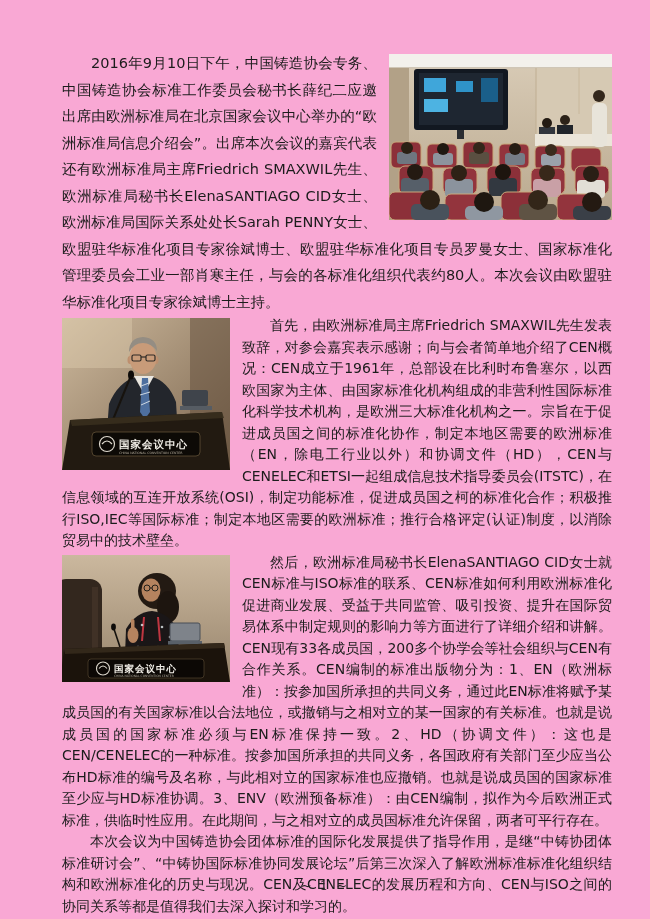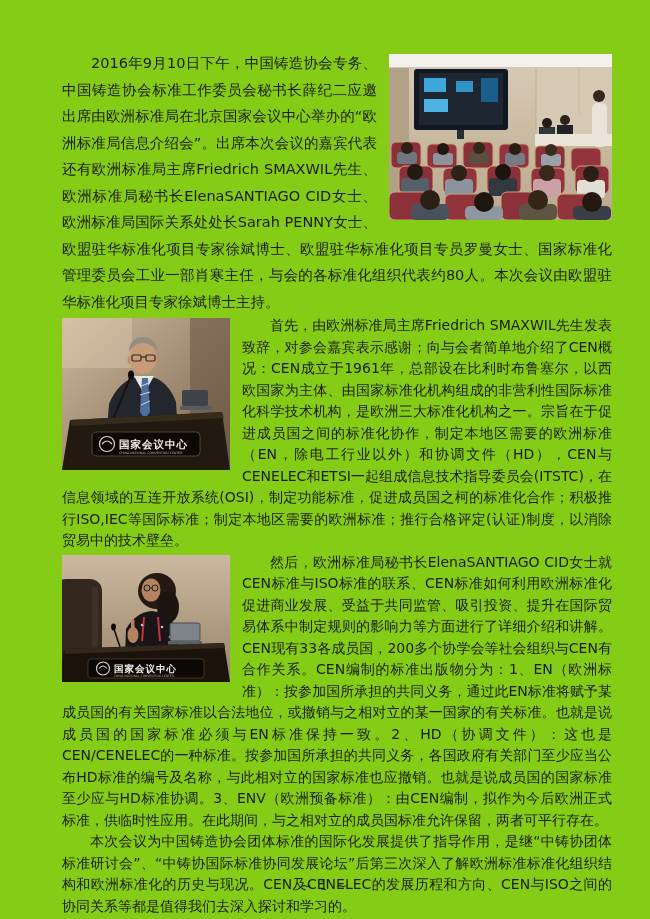--- a/index.html
+++ b/index.html
@@ -1,17 +1,17 @@
 <!DOCTYPE html>
 <html><head>
 <meta charset="utf-8">
 <style>
   html,body{margin:0;padding:0;background:#ffffff;}
   .page{
-    position:relative;width:650px;height:919px;background:#84cc16;overflow:hidden;
+    position:relative;width:650px;height:919px;background:#f9a8d4;overflow:hidden;
     font-family:"DejaVu Sans","Liberation Sans",sans-serif;
   }
   .content{position:absolute;left:62px;top:50px;width:550px;}
   .para{
     font-size:14px;line-height:21.5px;text-align:justify;text-indent:2em;
     color:#1c1c1c;margin:0;
   }
   .para.lead{line-height:26.5px;font-size:14.5px;}
   figure.photo{margin:0;}
   figure.photo.left{float:left;margin:3px 12px 7px 0;}

